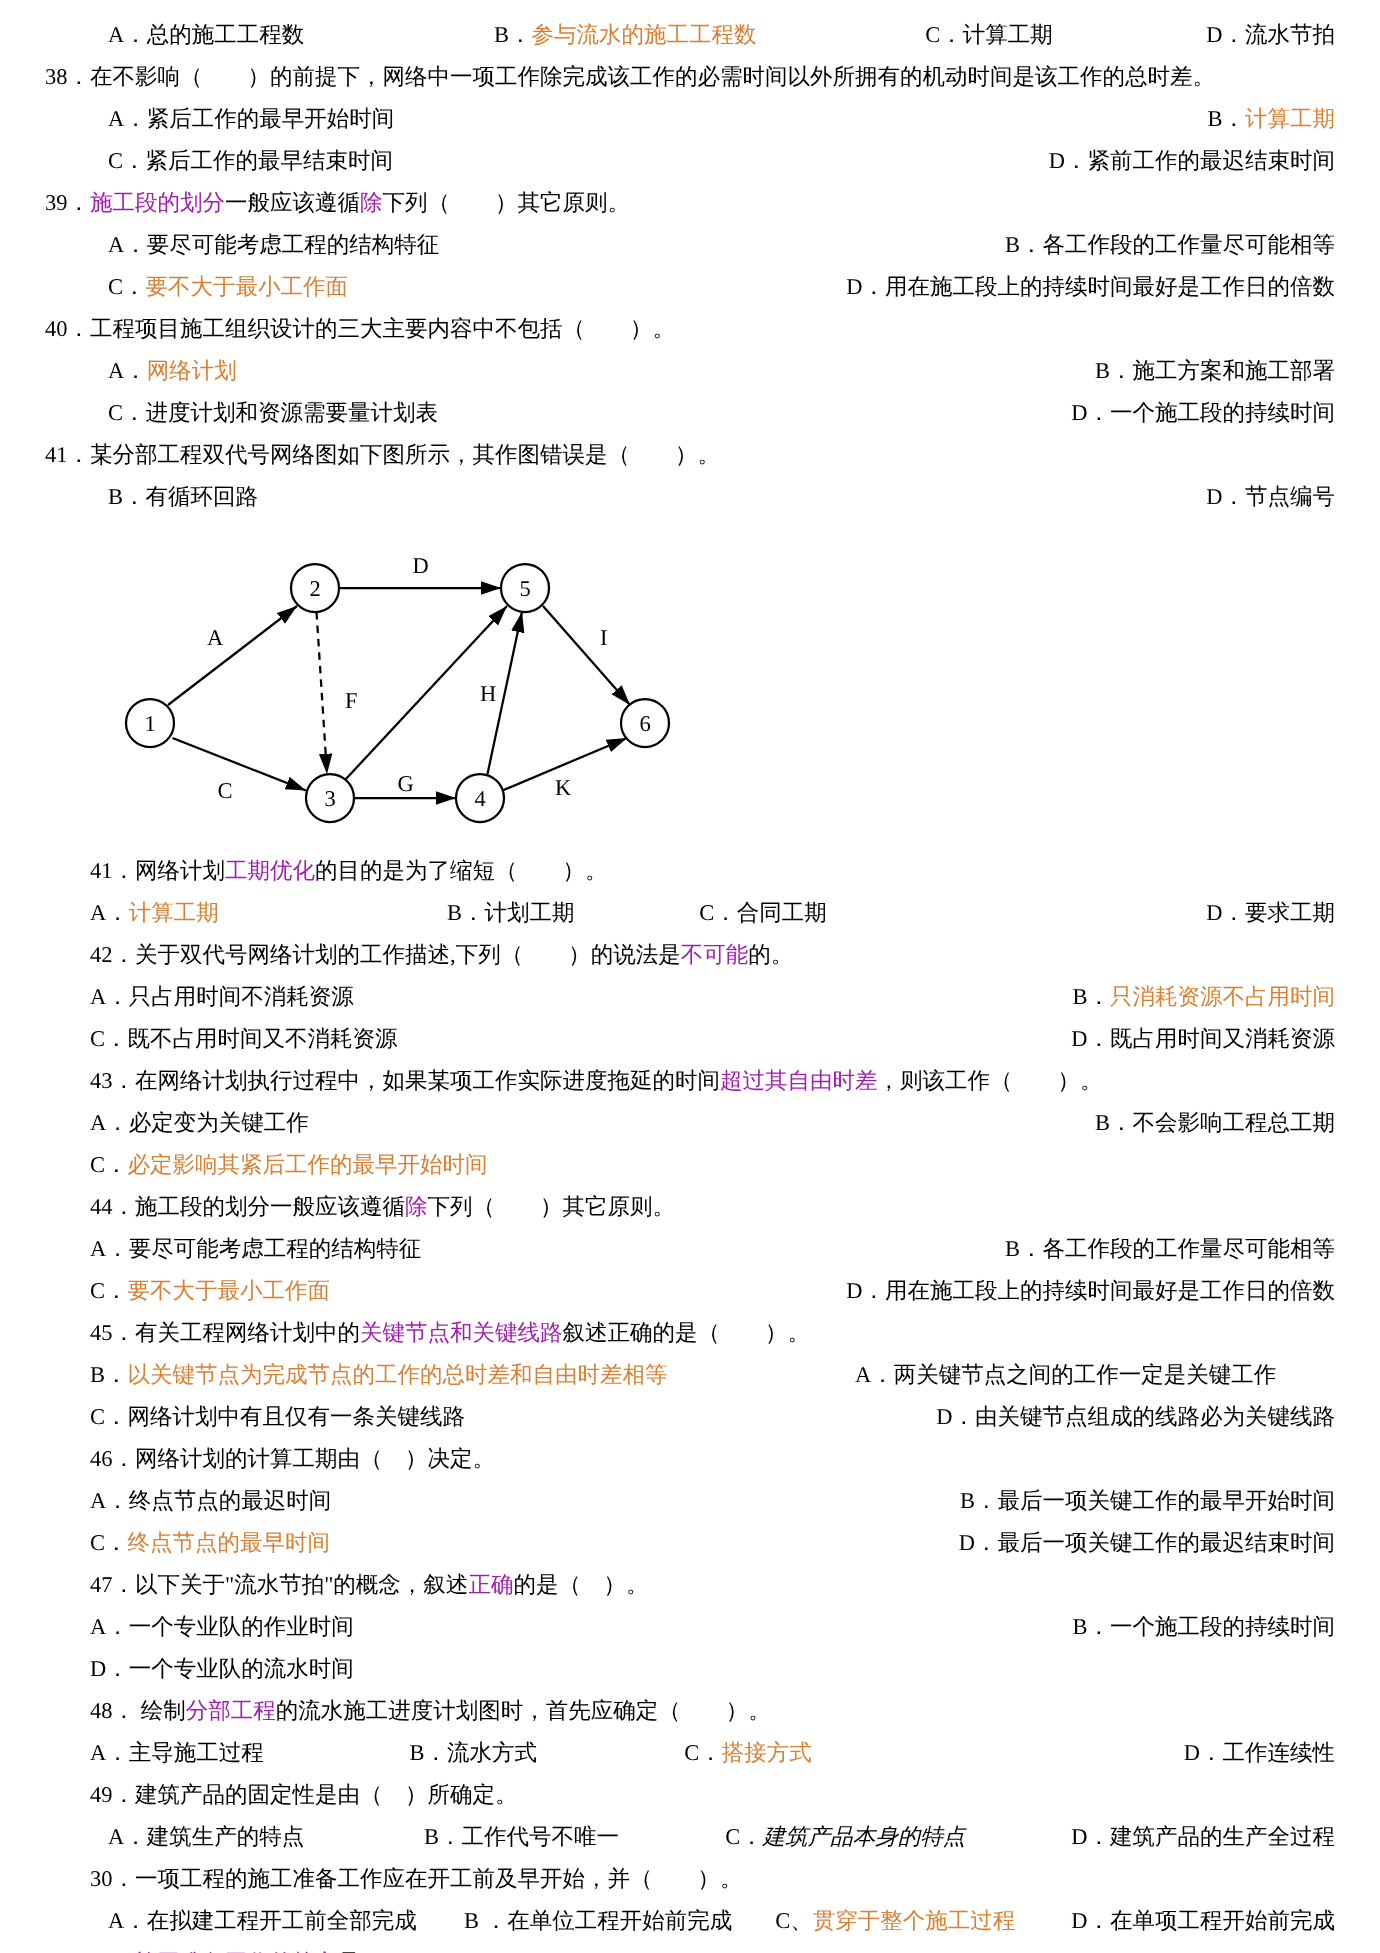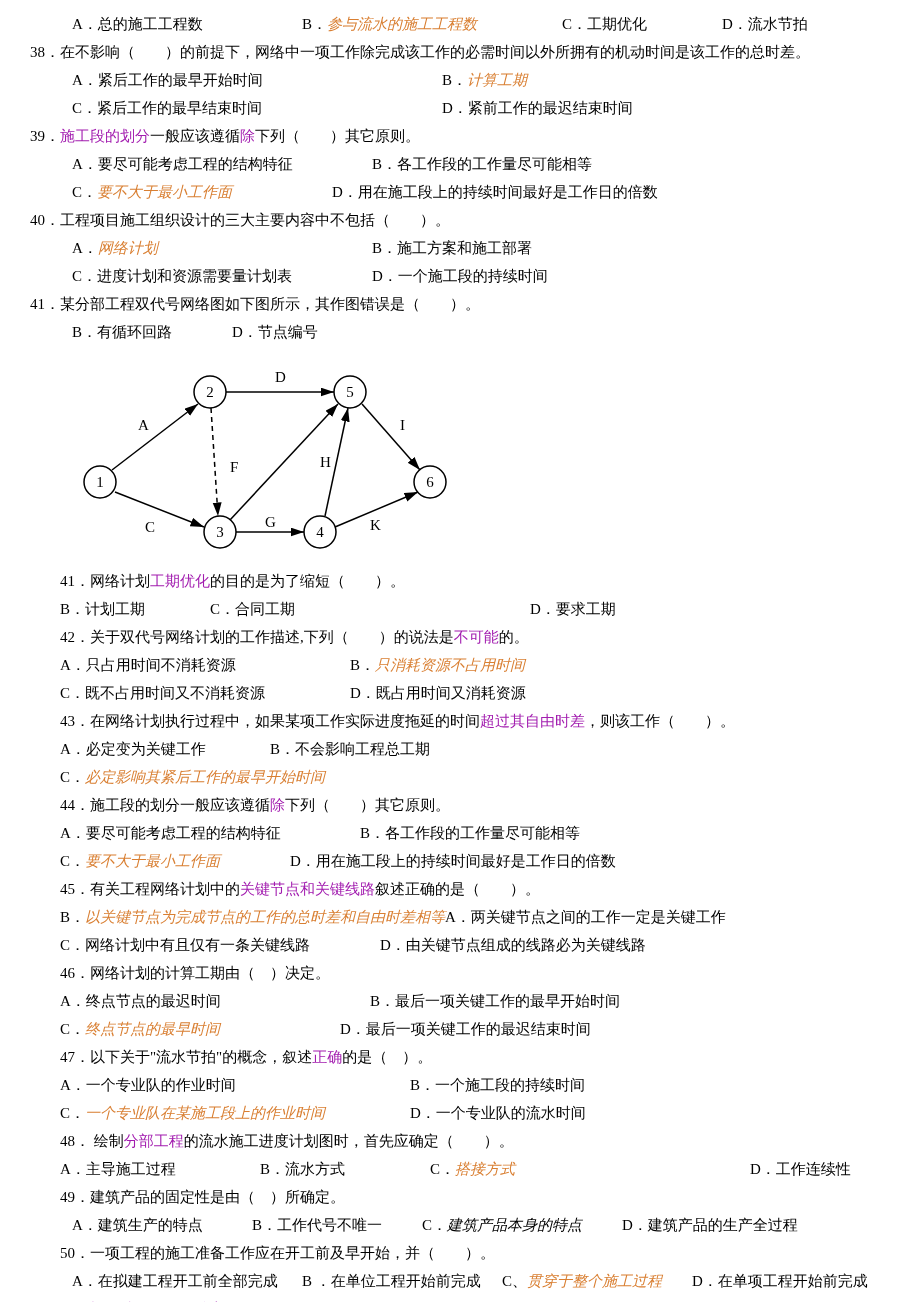--- a/index.html
+++ b/index.html
@@ -5,36 +5,36 @@
   body {
     font-family: "SimSun", "STSong", serif;
     font-size: 15px;
     line-height: 1.8;
     margin: 0;
     padding: 10px 30px 30px 30px;
     color: #000;
     width: 860px;
     background: #fff;
   }
-  .line { margin: 1px 0; white-space: nowrap; }
+  .line { margin: 1px 0; white-space: nowrap; justify-content: space-between; }
   .row { display: flex; }
   .row > span { display: inline-block; }
   .opt { display: inline-block; }
   .hl { color: #a21caf; }
-  .hi { color: #d97f32; font-style: italic; }
+  .hi { color: #d97f32; }
   .q-indent { padding-left: 42px; }
   svg { display: block; margin: 6px 0 6px 30px; }
 </style>
 </head>
 <body>
 
 <div class="line q-indent row">
   <span class="opt" style="width:230px">A．总的施工工程数</span>
   <span class="opt" style="width:260px"><span>B．</span><span class="hi">参与流水的施工工程数</span></span>
-  <span class="opt" style="width:160px">C．工期优化</span>
+  <span class="opt" style="width:160px">C．计算工期</span>
   <span class="opt">D．流水节拍</span>
 </div>
 
 <div class="line">38．在不影响（　　）的前提下，网络中一项工作除完成该工作的必需时间以外所拥有的机动时间是该工作的总时差。</div>
 <div class="line q-indent row">
   <span class="opt" style="width:370px">A．紧后工作的最早开始时间</span>
   <span class="opt"><span>B．</span><span class="hi">计算工期</span></span>
 </div>
 <div class="line q-indent row">
   <span class="opt" style="width:370px">C．紧后工作的最早结束时间</span>
@@ -107,20 +107,21 @@
   <circle cx="290" cy="40" r="16" fill="#fff" stroke="#000" stroke-width="1.5"></circle>
   <text x="290" y="45" text-anchor="middle">5</text>
   <circle cx="370" cy="130" r="16" fill="#fff" stroke="#000" stroke-width="1.5"></circle>
   <text x="370" y="135" text-anchor="middle">6</text>
 </svg>
 
 <div class="line" style="padding-left:30px">
   <span>41．网络计划</span><span class="hl">工期优化</span><span>的目的是为了缩短（　　）。</span>
 </div>
 <div class="line row" style="padding-left:30px">
+  <span class="opt" style="width:220px"><span>A．</span><span class="hi">计算工期</span></span>
   <span class="opt" style="width:150px">B．计划工期</span>
   <span class="opt" style="width:320px">C．合同工期</span>
   <span class="opt">D．要求工期</span>
 </div>
 
 <div class="line" style="padding-left:30px">
   <span>42．关于双代号网络计划的工作描述,下列（　　）的说法是</span><span class="hl">不可能</span><span>的。</span>
 </div>
 <div class="line row" style="padding-left:30px">
   <span class="opt" style="width:290px">A．只占用时间不消耗资源</span>
@@ -177,21 +178,20 @@
 </div>
 
 <div class="line" style="padding-left:30px">
   <span>47．以下关于"流水节拍"的概念，叙述</span><span class="hl">正确</span><span>的是（　）。</span>
 </div>
 <div class="line row" style="padding-left:30px">
   <span class="opt" style="width:350px">A．一个专业队的作业时间</span>
   <span class="opt">B．一个施工段的持续时间</span>
 </div>
 <div class="line row" style="padding-left:30px">
-  <span class="opt" style="width:350px"><span>C．</span><span class="hi">一个专业队在某施工段上的作业时间</span></span>
   <span class="opt">D．一个专业队的流水时间</span>
 </div>
 
 <div class="line" style="padding-left:30px">
   <span>48． 绘制</span><span class="hl">分部工程</span><span>的流水施工进度计划图时，首先应确定（　　）。</span>
 </div>
 <div class="line row" style="padding-left:30px">
   <span class="opt" style="width:200px">A．主导施工过程</span>
   <span class="opt" style="width:170px">B．流水方式</span>
   <span class="opt" style="width:320px"><span>C．</span><span class="hi">搭接方式</span></span>
@@ -199,21 +199,21 @@
 </div>
 
 <div class="line" style="padding-left:30px">49．建筑产品的固定性是由（　）所确定。</div>
 <div class="line row" style="padding-left:42px">
   <span class="opt" style="width:180px">A．建筑生产的特点</span>
   <span class="opt" style="width:170px">B．工作代号不唯一</span>
   <span class="opt" style="width:200px"><span>C．</span><span style="font-style:italic">建筑产品本身的特点</span></span>
   <span class="opt">D．建筑产品的生产全过程</span>
 </div>
 
-<div class="line" style="padding-left:30px">50．一项工程的施工准备工作应在开工前及早开始，并（　　）。</div>
+<div class="line" style="padding-left:30px">30．一项工程的施工准备工作应在开工前及早开始，并（　　）。</div>
 <div class="line row" style="padding-left:42px">
   <span class="opt" style="width:230px">A．在拟建工程开工前全部完成</span>
   <span class="opt" style="width:200px">B ．在单位工程开始前完成</span>
   <span class="opt" style="width:190px"><span>C、</span><span class="hi">贯穿于整个施工过程</span></span>
   <span class="opt">D．在单项工程开始前完成</span>
 </div>
 
 <div class="line" style="padding-left:30px">
   <span>51．</span><span class="hl">施工准备工作的核心</span><span>是（　　）。</span>
 </div>

